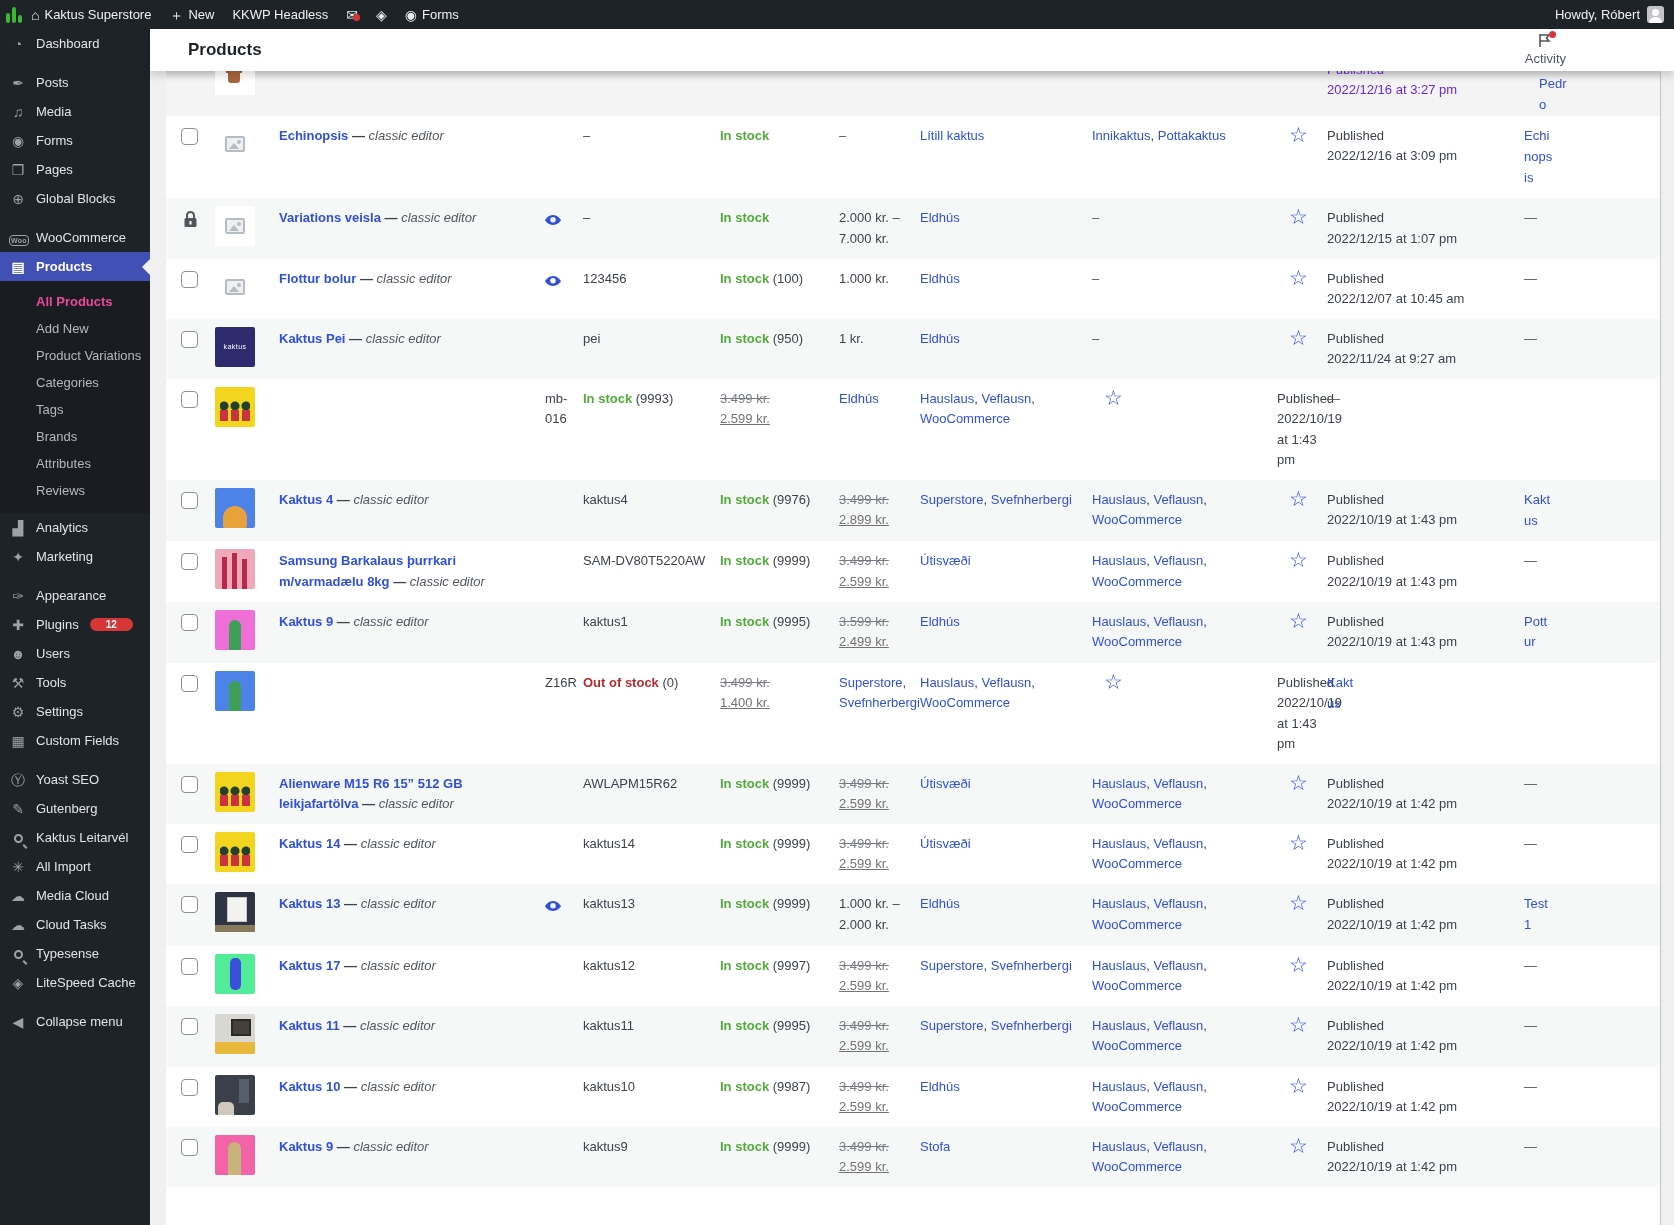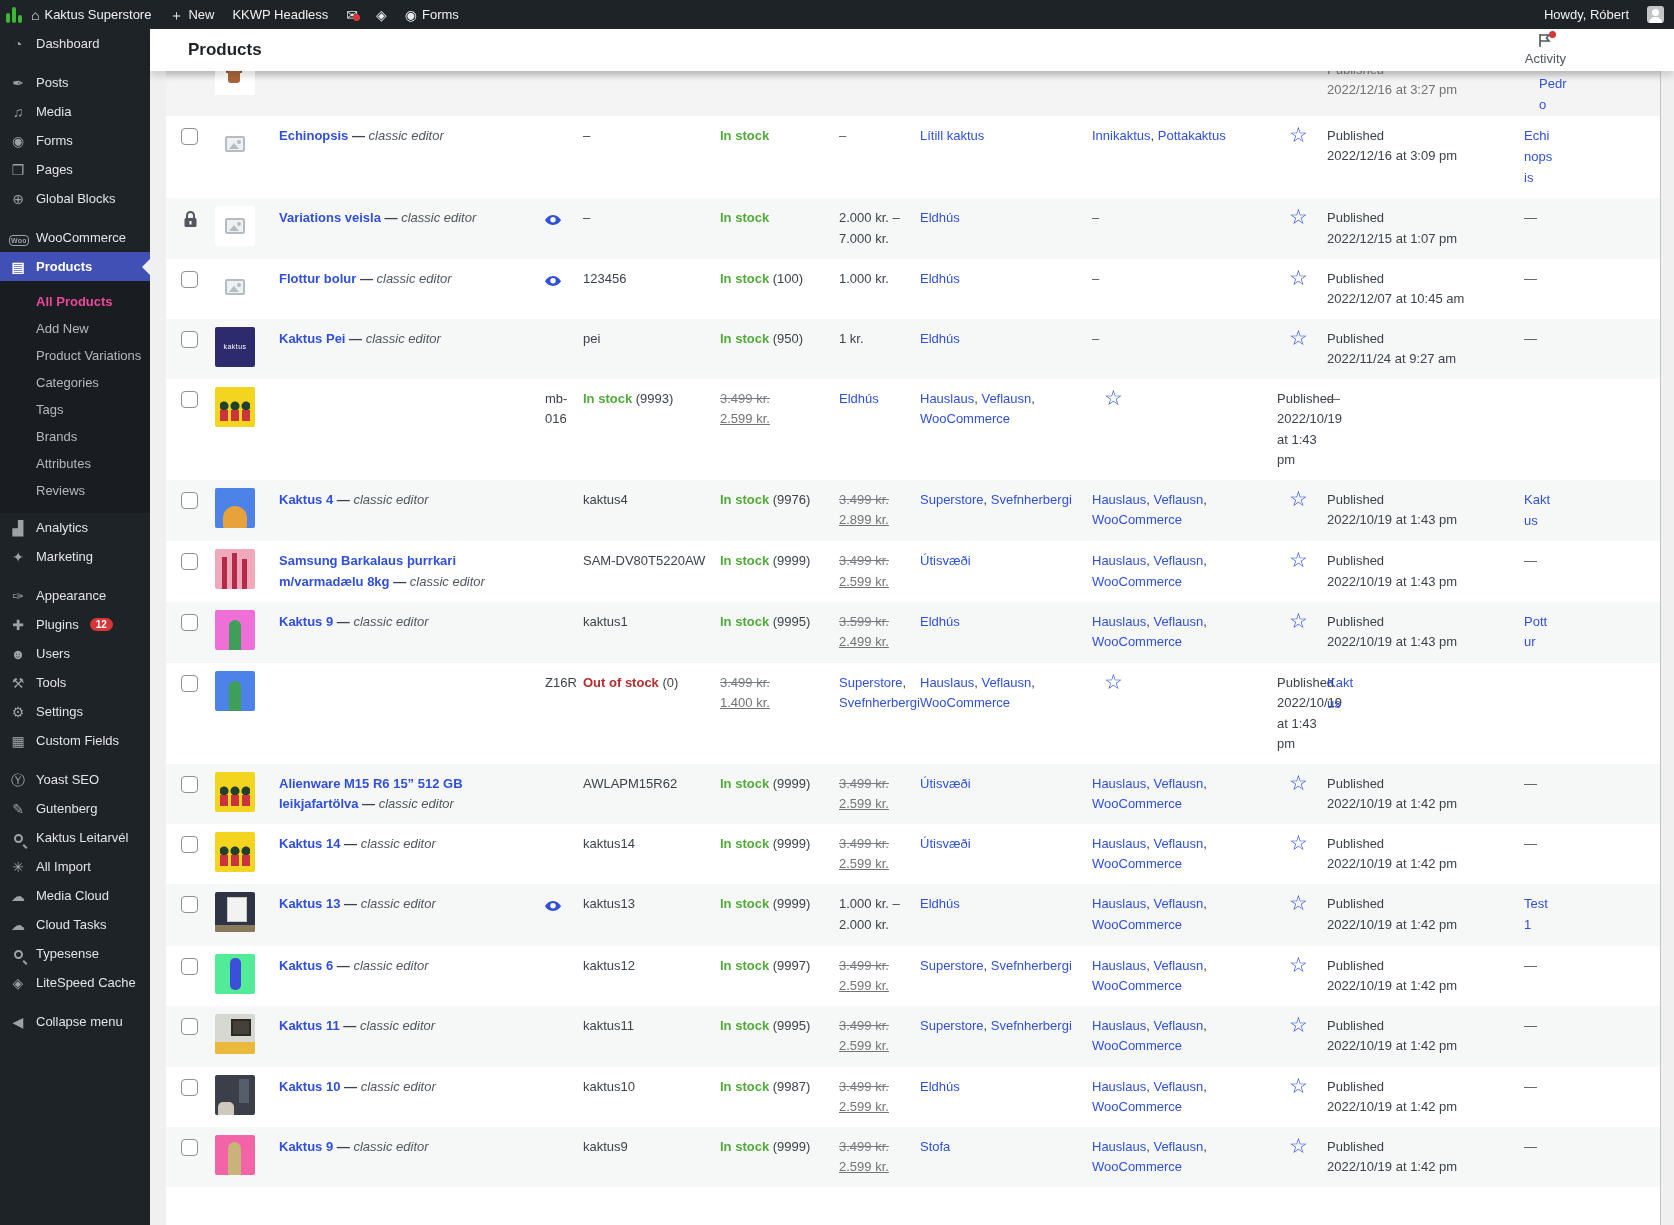--- a/index.html
+++ b/index.html
@@ -11,33 +11,33 @@
   html,body{width:1674px;height:1225px;overflow:hidden;font-family:"Liberation Sans",sans-serif;background:var(--body-bg);}
   
   .adminbar{position:absolute;left:0;top:0;width:1674px;height:29px;background:var(--admin-bar-bg);color:#f0f0f1;display:flex;align-items:center;font-size:13px;z-index:50;}
   .ab-item{display:flex;align-items:center;gap:5px;padding:0 9px;height:29px;cursor:pointer;white-space:nowrap;}
   .ab-icon{font-size:14px;line-height:1;color:#e8eaec;}
   .logo-bars{display:inline-flex;align-items:flex-end;gap:2px;height:16px;margin-left:6px;}
   .logo-bars i{display:block;width:4px;background:#3db634;border-radius:2px;}
   .logo-bars i:nth-child(1){height:10px}.logo-bars i:nth-child(2){height:16px}.logo-bars i:nth-child(3){height:8px}
   .mail-wrap{position:relative}
   .mail-wrap .dot{position:absolute;right:-2px;bottom:1px;width:7px;height:7px;background:#d63638;border-radius:50%}
-  .ab-right{margin-left:auto;display:flex;align-items:center;gap:18px;padding-right:10px;}
+  .ab-right{margin-left:auto;display:flex;align-items:center;gap:7px;padding-right:10px;}
   .avatar{width:17px;height:17px;border-radius:3px;background:#c3c4c7;position:relative;overflow:hidden}
   .avatar::before{content:"";position:absolute;left:5px;top:3px;width:7px;height:7px;border-radius:50%;background:#fff}
   .avatar::after{content:"";position:absolute;left:2px;top:11px;width:13px;height:8px;border-radius:6px 6px 0 0;background:#fff}
   
   .sidebar{position:absolute;left:0;top:29px;width:150px;height:1196px;background:var(--sidebar-bg);color:#e2e4e7;font-size:13px;}
   .menu-gap{height:10px}
   .menu-item{display:flex;align-items:center;gap:9px;padding:7px 8px 7px 9px;cursor:pointer;position:relative;color:#e2e4e7;}
   .menu-icon{width:18px;text-align:center;font-size:14px;color:#9ca2a7;flex:none;line-height:1;}
   .menu-item.active{background:var(--active-bg);color:#fff;font-weight:bold;}
   .menu-item.active .menu-icon{color:#fff}
   .menu-arrow{position:absolute;right:-1px;top:50%;transform:translateY(-50%);width:0;height:0;border-top:9px solid transparent;border-bottom:9px solid transparent;border-right:9px solid var(--body-bg);}
-  .plug-badge{background:var(--badge);color:#fff;border-radius:9px;font-size:10px;font-weight:bold;padding:1px 6px;margin-left:2px;}
+  .plug-badge{background:var(--badge);color:#fff;border-radius:9px;font-size:10px;font-weight:bold;padding:1px 16px;margin-left:2px;}
   .woo-badge{border:1.5px solid #9ca2a7;border-radius:4px;font-size:7px;font-weight:bold;color:#9ca2a7;padding:1px 1px;letter-spacing:.2px;}
   .submenu{background:var(--submenu-bg);padding:7px 0 9px 0;}
   .submenu-item{padding:6px 8px 6px 36px;color:#b4b9be;cursor:pointer;}
   .submenu-item.current{color:#ec4899;font-weight:bold;}
   .search-glyph{display:inline-block;width:9px;height:9px;border:2px solid #9ca2a7;border-radius:50%;position:relative;}
   .search-glyph::after{content:"";position:absolute;width:2px;height:5px;background:#9ca2a7;left:8px;top:8px;transform:rotate(-45deg);}
   
   .content{position:absolute;left:150px;top:29px;width:1524px;height:1196px;background:var(--body-bg);}
   .page-header{position:relative;height:42px;background:#fff;box-shadow:0 5px 7px rgba(0,0,0,.14);z-index:5;}
   .page-title{position:absolute;left:38px;top:11px;font-size:17px;font-weight:bold;color:#1d2327;}
@@ -64,21 +64,21 @@
   .price-new{color:#737373;text-decoration:underline;display:block;}
   .linkish{color:var(--link);text-decoration:none;cursor:pointer;}
   .dash{color:#50575e;}
   .star{font-size:21px;color:var(--link);line-height:1;cursor:pointer;padding-top:8px;padding-left:12px;}
   .extra-cell span{display:inline-block;width:30px;word-break:break-all;line-height:1.6;}
   
   .partial-row{height:45px;overflow:hidden;background:#f4f4f5;box-shadow:inset 0 9px 9px -7px rgba(0,0,0,.18);position:relative;}
   .partial-thumb{position:absolute;left:49px;top:-12px;width:40px;height:36px;background:#fff;}
   .partial-thumb::after{content:"";position:absolute;left:13px;top:12px;width:12px;height:12px;background:#a9653c;border-radius:1px 1px 3px 3px;}
   .partial-thumb::before{content:"";position:absolute;left:11px;top:10px;width:16px;height:4px;background:#8c4f2d;border-radius:1px;}
-  .partial-date{position:absolute;left:1161px;top:-11px;line-height:1.55;font-size:13px;color:#737373;}
+  .partial-date{position:absolute;left:1161px;top:-11px;line-height:1.55;font-size:13px;color:#6d28d9;}
   .partial-extra{position:absolute;left:1358px;top:3px;font-size:13px;}
   .partial-extra span{display:inline-block;width:30px;word-break:break-all;line-height:1.6;margin-left:15px;}
   .bottom-fill{height:90px;background:#fff;}
   
   .t-placeholder{background:#fff;display:flex;align-items:center;justify-content:center;}
   .t-navy{background:#2d2a6e;display:flex;align-items:center;justify-content:center;color:#fff;font-size:7px;letter-spacing:.5px;}
   .t-pots-yellow{background:#f3d41f;}
   .t-pots-yellow::after{content:"";position:absolute;left:5px;bottom:6px;width:30px;height:11px;
     background:linear-gradient(#cc3340,#cc3340) 0 0/8px 11px no-repeat,linear-gradient(#cc3340,#cc3340) 11px 0/8px 11px no-repeat,linear-gradient(#cc3340,#cc3340) 22px 0/8px 11px no-repeat;}
   .t-pots-yellow::before{content:"";position:absolute;left:5px;bottom:16px;width:30px;height:10px;
@@ -540,21 +540,21 @@
           <div class="cell"><span>Published</span><br><span>2022/10/19 at 1:42 pm</span></div>
           <div class="cell extra-cell"><span class="linkish">Test1</span></div>
         </div>
         <div class="prow">
           <div class="cell cb-cell">
             <div class="checkbox"></div>
           </div>
           <div class="cell thumb-cell">
             <div class="thumb t-cactus-green"></div>
           </div>
-          <div class="cell name-cell"><a>Kaktus 6</a><span class="name-sep"> — </span><em>classic editor</em></div>
+          <div class="cell name-cell"><a>Kaktus 17</a><span class="name-sep"> — </span><em>classic editor</em></div>
           <div class="cell eye-cell"></div>
           <div class="cell">kaktus12</div>
           <div class="cell"><span class="stock-in">In stock</span><span> (9997)</span></div>
           <div class="cell">
             <del class="price-old">3.499 kr.</del>
             <span class="price-new">2.599 kr.</span>
           </div>
           <div class="cell"><a class="linkish">Superstore</a>, <a class="linkish">Svefnherbergi</a></div>
           <div class="cell"><a class="linkish">Hauslaus</a>, <a class="linkish">Veflausn</a>, <a class="linkish">WooCommerce</a></div>
           <div class="cell star">☆</div>

